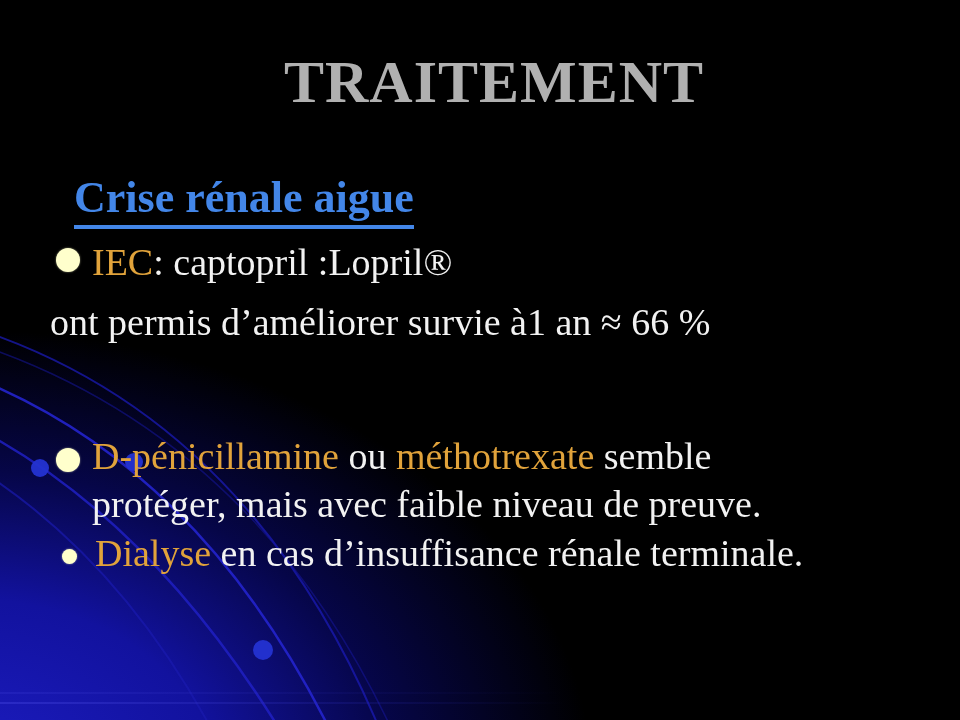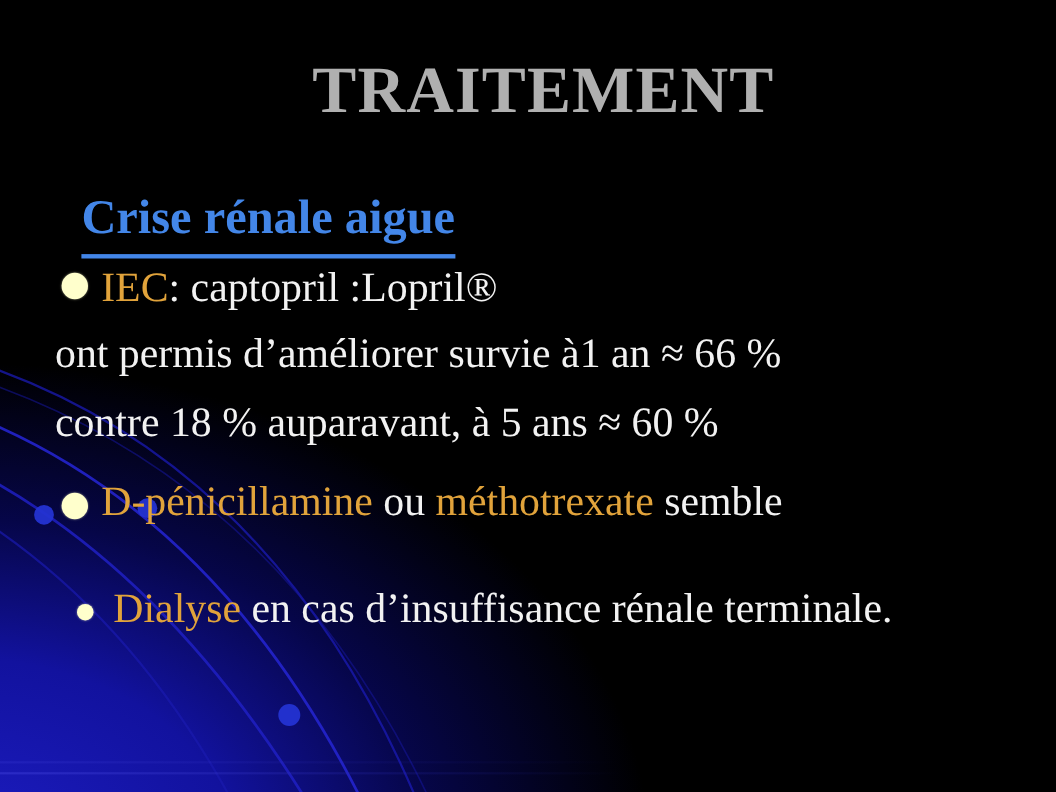--- a/index.html
+++ b/index.html
@@ -37,21 +37,21 @@
     position: absolute;
     left: 74px;
     top: 172px;
     font-size: 44px;
     font-weight: bold;
     color: #4386e8;
   }
   .heading .heading-text {
     display: inline-block;
     border-bottom: 4px solid #4386e8;
-    padding-bottom: 8px;
+    padding-bottom: 2px;
   }
   .body-line {
     position: absolute;
     color: #f2f2f2;
     font-size: 38px;
     line-height: 48px;
     white-space: nowrap;
   }
   .item { display: flex; align-items: flex-start; justify-content: flex-end; }
   .bullet {
@@ -104,32 +104,32 @@
 
     <div class="body-line item item1" style="top:238px; left:56px;">
       <span class="bullet lg"></span>
       <div class="itext iline">
         <span class="gold">IEC</span><span>: captopril :Lopril®</span>
       </div>
     </div>
 
     <div class="body-line" style="top:298px; left:50px;">ont permis d’améliorer survie à1 an ≈ 66 %</div>
 
-    <div class="body-line" style="top:360px; left:50px;">contre 18 % auparavant, à 5 ans ≈ 60 %</div>
 
     <div class="body-line item item2" style="top:416px; left:56px;margin-top:16px;">
       <span class="bullet lg"></span>
       <div class="itext">
         <div class="iline">
           <span class="gold">D-pénicillamine</span><span> ou </span><span class="gold">méthotrexate</span><span> semble</span>
         </div>
+        <div class="iline">protéger, mais avec faible niveau de preuve.</div>
       </div>
     </div>
 
-    <div class="body-line item item3" style="top:529px; left:62px;">
+    <div class="body-line item item3" style="top:529px; left:54px;">
       <span class="bullet sm"></span>
       <div class="itext iline">
         <span class="gold">Dialyse</span><span> en cas d’insuffisance rénale terminale.</span>
       </div>
     </div>
 
   </div>
 </div>
 
 </body></html>

